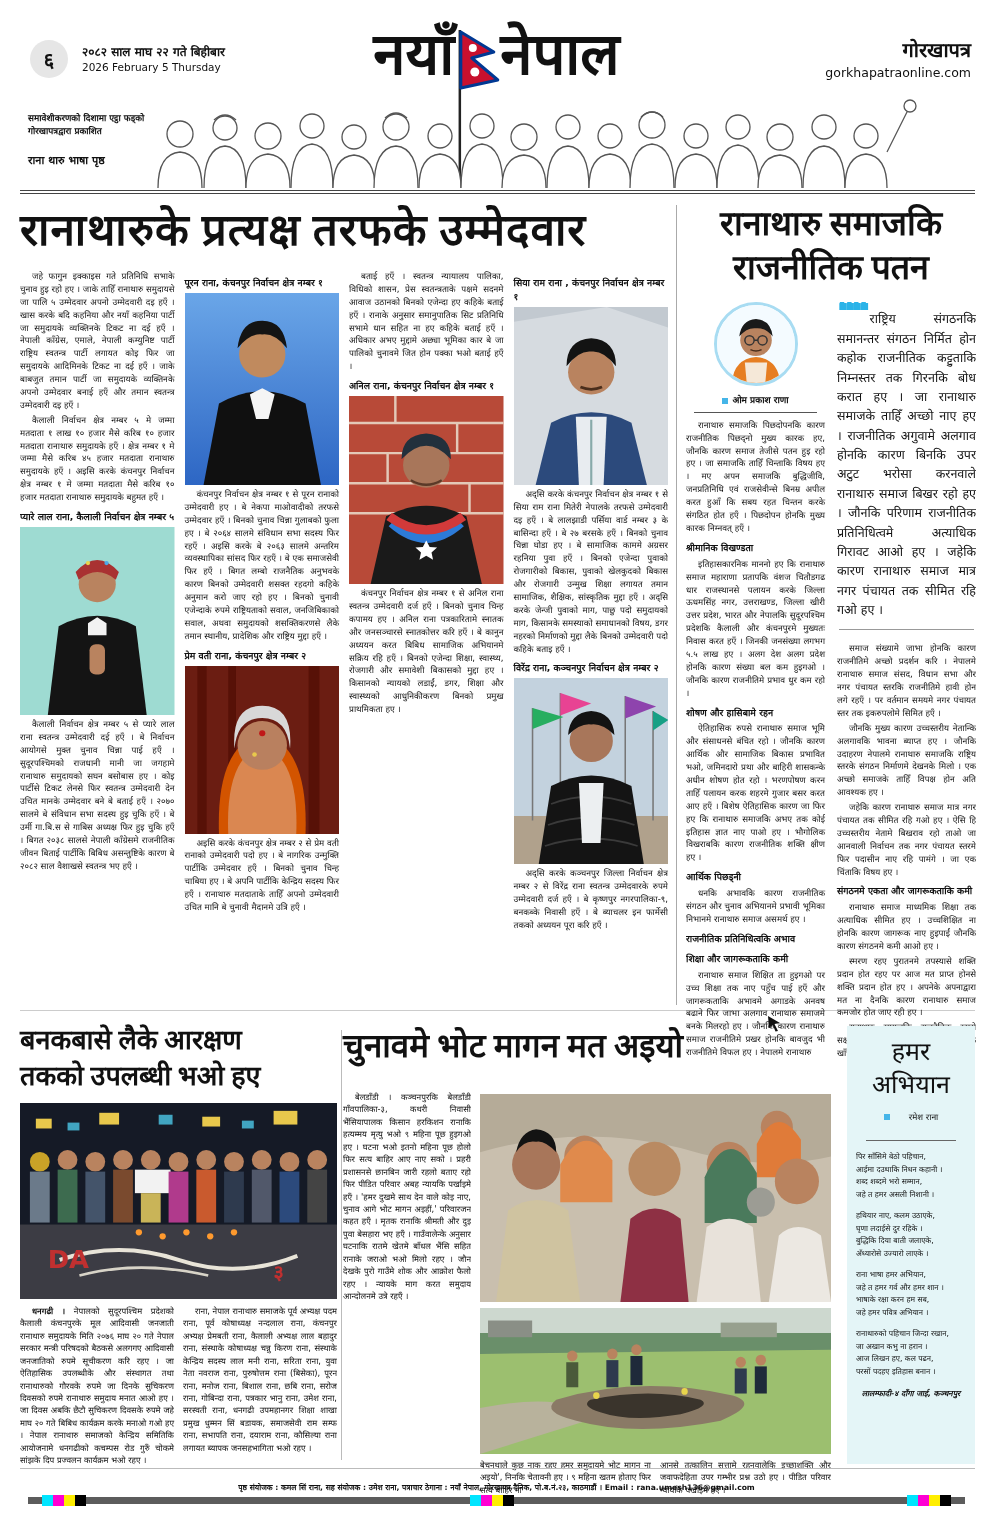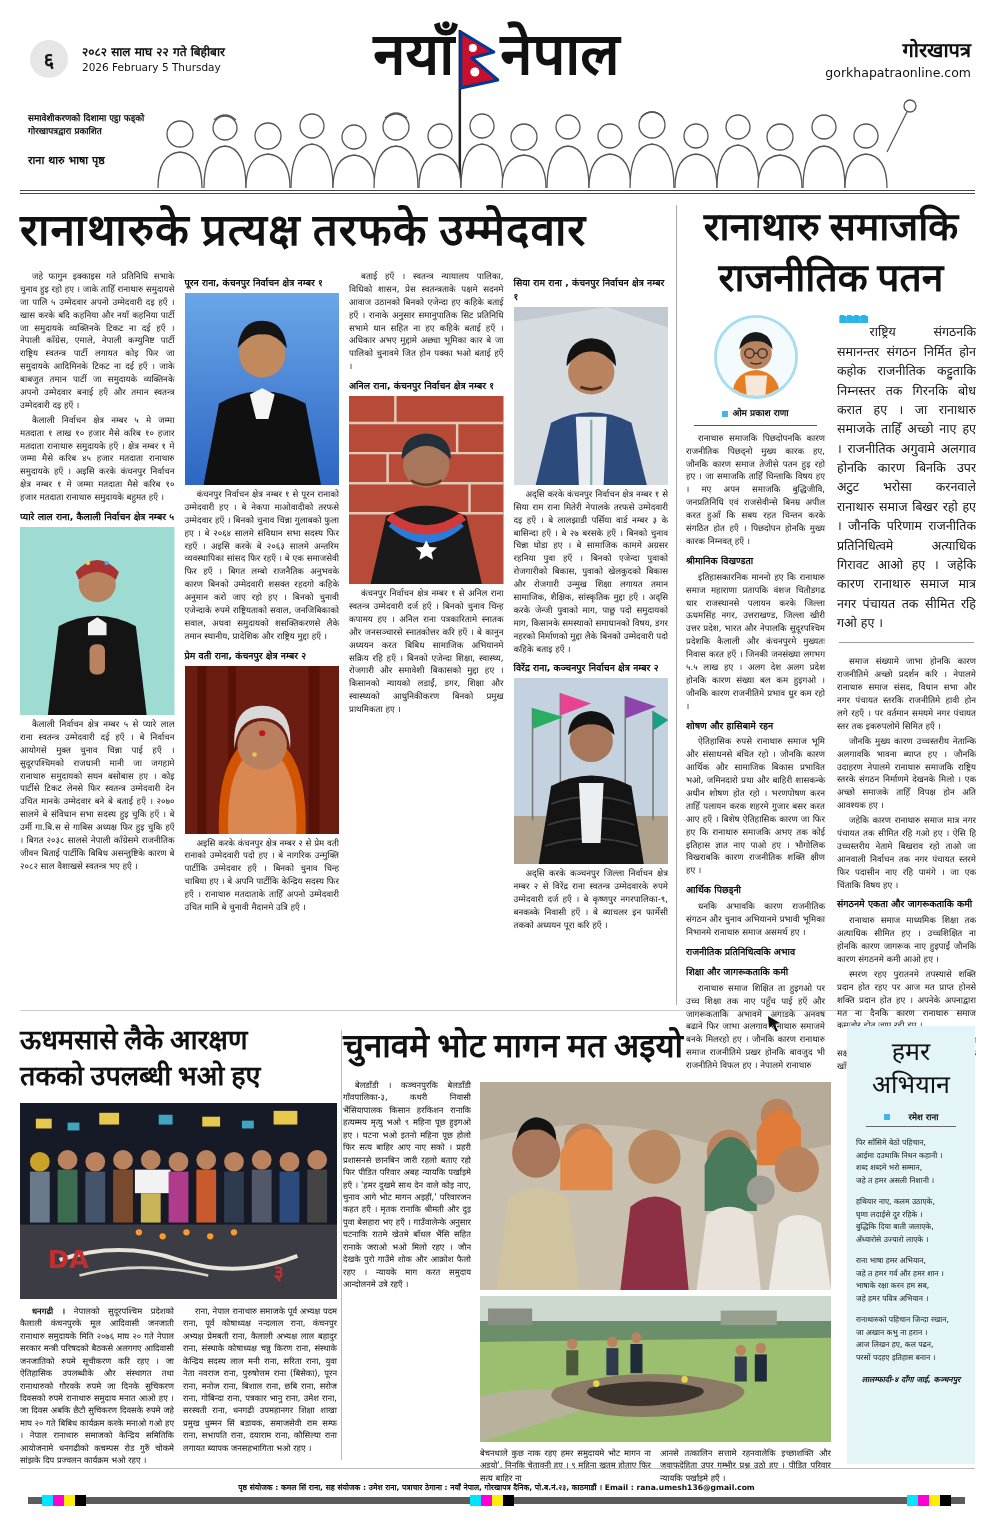--- a/index.html
+++ b/index.html
@@ -41,21 +41,21 @@
   .lead { position:absolute; left:20px; top:198px; width:648px; }
   .lead h1 { font-size:44px; font-weight:bold; white-space:nowrap; letter-spacing:1px; }
   .lead-cols { display:flex; gap:10px; margin-top:12px; height:742px; overflow:hidden; }
   .lead-col { flex:1; min-width:0; }
 
   .vrule-main { position:absolute; left:676px; top:205px; height:800px; border-left:1px solid #aaa; }
   .hrule-mid { position:absolute; left:20px; right:18px; top:1010px; border-top:1px solid #ccc; }
 
   
   .opinion { position:absolute; left:686px; top:202px; width:290px; }
-  .opinion h2 { font-size:39px; font-weight:bold; text-align:center; line-height:1.3; }
+  .opinion h2 { font-size:34px; font-weight:bold; text-align:center; line-height:1.3; }
   .op-cols { display:flex; gap:12px; margin-top:12px; height:782px; overflow:hidden; }
   .op-col { flex:1; min-width:0; }
   .authorwrap { text-align:center; }
   .authorpic { width:84px; height:84px; border-radius:50%; border:3px solid #a8dcf2;
     display:inline-block; overflow:hidden; background:#fff; }
   .authorpic svg { width:100%; height:100%; }
   .byline { display:flex; align-items:center; justify-content:center; gap:4px;
     font-size:9px; font-weight:bold; border-bottom:1px solid #555; padding-bottom:4px; margin:4px 8px 6px; }
   .bysq { width:6px; height:6px; background:#45b5e8; display:inline-block; }
   .pullquote { font-size:12.5px; line-height:1.55; text-align:justify; }
@@ -67,33 +67,33 @@
   .census { position:absolute; left:20px; top:1022px; width:317px; }
   .census h3 { font-size:27px; font-weight:bold; line-height:1.35; }
   .census .photo { height:196px; margin-top:8px; }
   .census-cols { display:flex; gap:9px; margin-top:6px; height:232px; overflow:hidden; }
   .census-col { flex:1; min-width:0; }
   .dateline { font-weight:bold; }
   .vrule-b1 { position:absolute; left:341px; top:1030px; height:430px; border-left:1px solid #bbb; }
 
   .vote { position:absolute; left:343px; top:1022px; width:488px; }
   .vote h3 { font-size:33px; font-weight:bold; white-space:nowrap; }
-  .vote-body { display:flex; gap:9px; margin-top:12px; }
+  .vote-body { display:flex; gap:9px; margin-top:24px; }
   .vote-textcol { width:128px; height:362px; overflow:hidden; }
   .vote-photos { flex:1; }
   .vote-photos .photo-big { height:208px; }
   .vote-photos .photo-field { height:146px; margin-top:6px; }
   .vote-captions { display:flex; gap:9px; margin-top:5px; font-size:8.3px; line-height:1.5; text-align:justify; }
   .vote-captions div { flex:1; }
 
   .poembox { position:absolute; left:847px; top:1026px; width:128px; height:438px;
     background:#e4f5f7; padding:10px 9px; }
   .poembox h3 { font-size:25px; font-weight:normal; text-align:center; line-height:1.3; }
   .poem-byline { display:flex; align-items:center; justify-content:center; gap:19px;
-    font-size:8.5px; font-weight:bold; border-bottom:1px solid #666; margin:10px 10px 10px; padding-bottom:4px; }
+    font-size:8.5px; font-weight:normal; border-bottom:1px solid #666; margin:10px 10px 10px; padding-bottom:18px; }
   .stanza { font-size:7.6px; line-height:1.65; margin-bottom:9px; }
   .poem-loc { font-size:7.8px; font-style:italic; font-weight:bold; text-align:center; margin-top:10px; }
 
   
   .footer-rule { position:absolute; left:20px; right:18px; top:1468px; border-top:1px solid #bbb; }
   .footer-text { position:absolute; left:0; right:0; top:1482px; text-align:center;
     font-size:7.6px; font-weight:bold; }
   .pressbar { position:absolute; left:28px; right:28px; top:1497px; height:7px; background:#5c5c5c; }
   .regmarks { position:absolute; top:1495px; height:11px; display:flex; }
   .regmarks span { width:11px; height:11px; display:inline-block; }
@@ -368,21 +368,21 @@
           <p>रानाथारु समाज माध्यमिक शिक्षा तक अत्याधिक सीमित हए । उच्चशिक्षित ना होनकि कारण जागरूक नाए हुइपाईं जौनकि कारण संगठनमे कमी आओ हए ।</p>
           <p>स्मरण रहए पुरातनमे तपस्यासे शक्ति प्रदान होत रहए पर आज मत प्राप्त होनसे शक्ति प्रदान होत हए । अपनेके अपनाद्वारा मत ना दैनकि कारण रानाथारु समाज कमजोर होत जाए रही हए ।</p>
           <p>रानाथारु समाजकि राजनैतिक रुपसे सक्षम एवम मजबुत बनानके ताहिँ संगठनक खाँचा नया सिरा से बनान होइगो ।</p>
         </div>
       </div>
     </div>
   </div>
 
   <div class="census">
     <h3 class="serif">
-      <span>ऊधमसासे लैके आरक्षण</span><br>
+      <span>बनकबासे लैके आरक्षण</span><br>
       <span>तकको उपलब्धी भओ हए</span>
     </h3>
     <div class="photo">
       <svg viewBox="0 0 160 100" preserveAspectRatio="none">
         <rect width="160" height="100" fill="#151a26"></rect>
         <g fill="#e8c84c">
             <rect x="8" y="8" width="8" height="5"></rect>
             <rect x="40" y="5" width="10" height="6"></rect>
           <rect x="92" y="7" width="9" height="5"></rect>
             <rect x="128" y="4" width="12" height="7"></rect>

